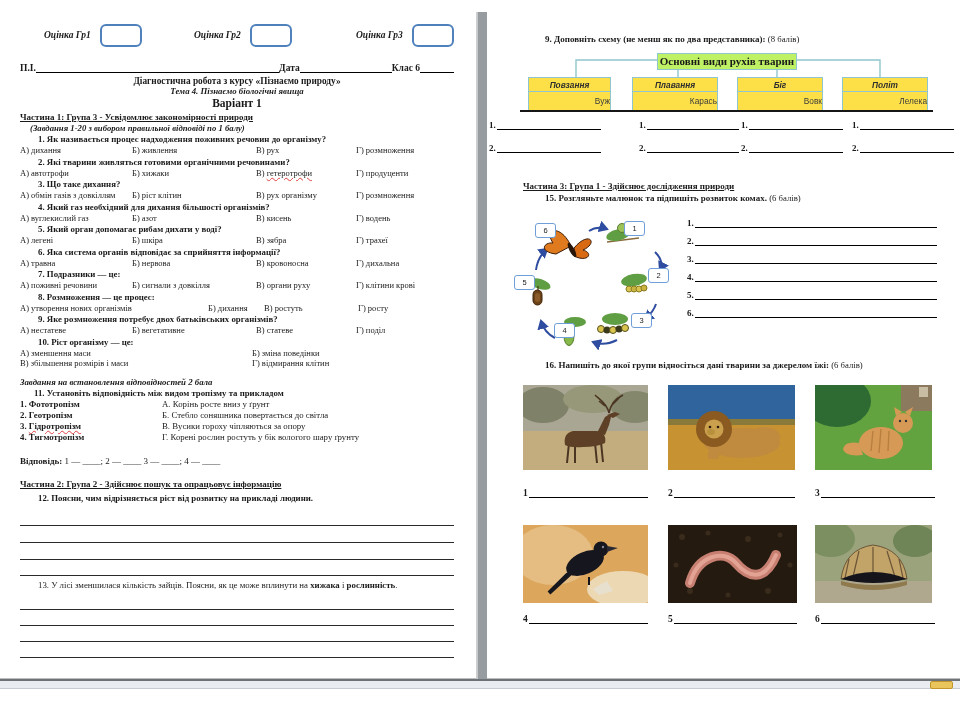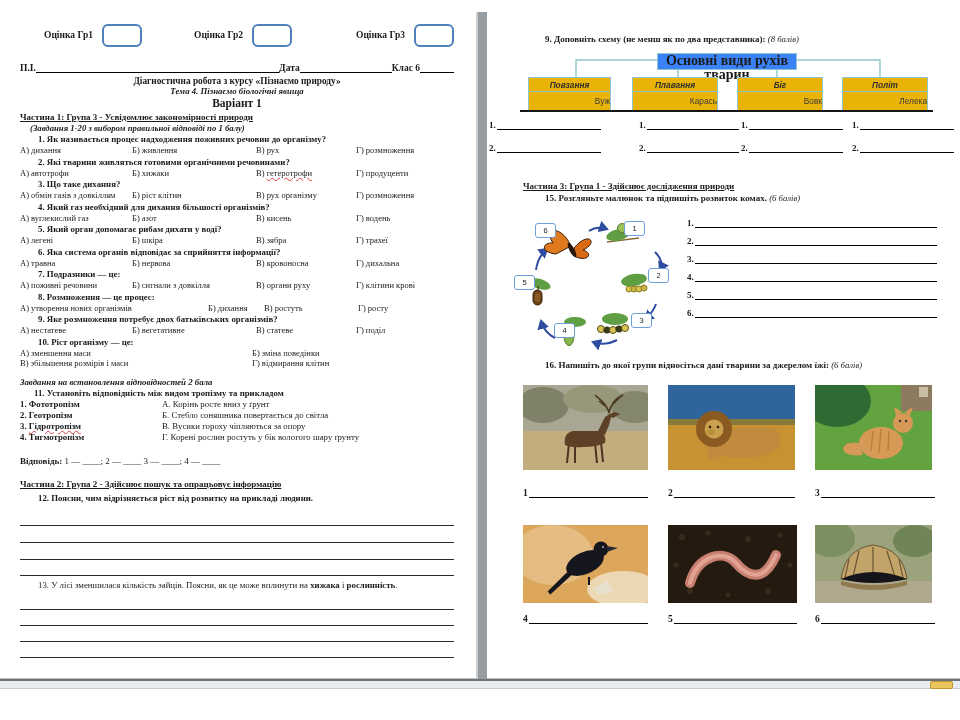--- a/index.html
+++ b/index.html
@@ -12,21 +12,21 @@
   #page2{left:487px;width:473px;border-bottom:1px solid #bdbdbd;}
   #page-separator{position:absolute;left:477px;top:12px;width:10px;height:668px;
          background:#979c a0;background:#979ca0;border-left:1px solid #c6cacd;border-right:1px solid #7d8285;}
   #bottom-line{position:absolute;left:0;top:679px;width:960px;height:2px;background:#6e7377;}
   #bottom-bar{position:absolute;left:0;top:681px;width:960px;height:7px;background:#e9edf2;
          border-bottom:1px solid #c7ccd4;}
   #scroll-thumb{position:absolute;left:930px;top:681px;width:21px;height:6px;background:#eac55c;
          border:1px solid #c2962c;border-radius:2px;}
   
   .grades{display:flex;align-items:center;margin:2px 0 0 24px;height:26px;}
-  .glabel{font-weight:bold;font-size:9.5px;white-space:nowrap;}
+  .glabel{font-weight:bold;font-size:9.5px;white-space:nowrap;font-style:italic;}
   .gbox{width:44px;height:19px;border:2px solid #4f81bd;border-radius:6px;margin-left:9px;}
   .sp1{margin-left:52px}.sp2{margin-left:64px}
   .id-row{display:flex;align-items:flex-end;font-weight:bold;font-size:9.5px;margin-top:15px;}
   .uline{border-bottom:1px solid #000;height:9px;}
   .t1{text-align:center;font-weight:bold;font-size:9.3px;margin-top:3px;}
   .t2{text-align:center;font-weight:bold;font-style:italic;font-size:8.8px;}
   .variant{text-align:center;font-weight:bold;font-size:11.5px;line-height:13px;margin-top:1px;}
   .sec-head{font-weight:bold;text-decoration:underline;font-size:9px;line-height:11px;margin-top:2px;}
   .note{font-weight:bold;font-style:italic;font-size:8.7px;line-height:10px;margin-left:10px;}
   .q{font-weight:bold;font-size:8.8px;margin-left:18px;line-height:11px;margin-top:1px;white-space:nowrap;}
@@ -40,24 +40,24 @@
   .answer{font-size:9px;margin-top:13px;}
   .answer b{font-weight:bold;text-align:right;}
   .blank-line{border-bottom:1px solid #2a2a2a;height:16px;}
   .blank-line.h15{height:15px;}
   .qtext{font-size:8.8px;line-height:11px;margin-left:18px;margin-top:3px;white-space:nowrap;}
   .qtext .bold{font-weight:bold;}
   
   #page2 .abs{position:absolute;}
   .q14-line{font-size:9px;white-space:nowrap;}
   .q14-line .bold{font-weight:bold;}
-  .pts{font-style:italic;font-size:8.7px;}
-  .root-box{border:1px solid #8fc6ce;text-align:center;font-weight:bold;font-size:14px;
-            line-height:14px;background:#3b82f6;}
-  .cat-box{border:1px solid #8fc6ce;background:#eab308;box-sizing:border-box;}
+  .pts{font-size:8.7px;}
+  .root-box{border:1px solid #8fc6ce;text-align:center;font-weight:bold;font-size:11px;
+            line-height:14px;background:#bef264;}
+  .cat-box{border:1px solid #8fc6ce;background:#fde047;box-sizing:border-box;}
   .cat-title{font-family:"Liberation Sans",sans-serif;font-style:italic;font-weight:bold;
              font-size:8.3px;text-align:center;border-bottom:1px solid #8fc6ce;
              padding:2px 0 1px;color:#2e2e2e;}
   .cat-val{font-family:"Liberation Sans",sans-serif;font-size:8.3px;text-align:right;
            padding:4px 0 5px;color:#3c3c3c;}
   .hline-black{background:#161616;height:2px;}
   .bcell{display:flex;align-items:flex-end;}
   .bcell .n{font-weight:bold;font-size:9px;margin-right:1px;}
   .bcell .uline{flex:1;}
   .cyc-num{position:absolute;width:19px;height:13px;border:1px solid #6f9fd8;border-radius:3px;

